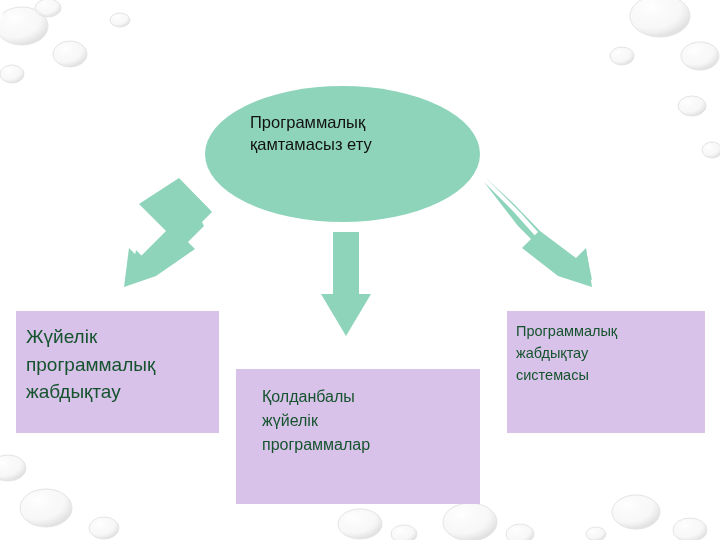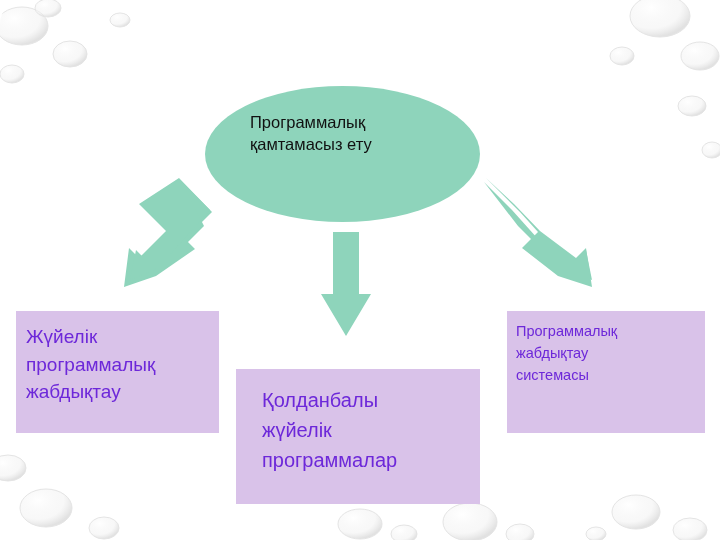--- a/index.html
+++ b/index.html
@@ -51,21 +51,21 @@
     line-height: 1.35;
     color: #111111;
     white-space: pre-line;
   }
 
   
   .box {
     position: absolute;
     background: #d9c2e9;
     box-sizing: border-box;
-    color: #6d28d9;
+    color: #14532d;
   }
   .box-left {
     left: 16px;
     top: 311px;
     width: 203px;
     height: 122px;
   }
   .box-left .box-text {
     position: absolute;
     left: 10px;
@@ -79,21 +79,21 @@
     left: 236px;
     top: 369px;
     width: 244px;
     height: 135px;
   }
   .box-center .box-text {
     position: absolute;
     left: 26px;
     top: 16px;
     width: 215px;
-    font-size: 20px;
+    font-size: 16px;
     line-height: 1.5;
     white-space: pre-line;
   }
   .box-right {
     left: 507px;
     top: 311px;
     width: 198px;
     height: 122px;
   }
   .box-right .box-text {

